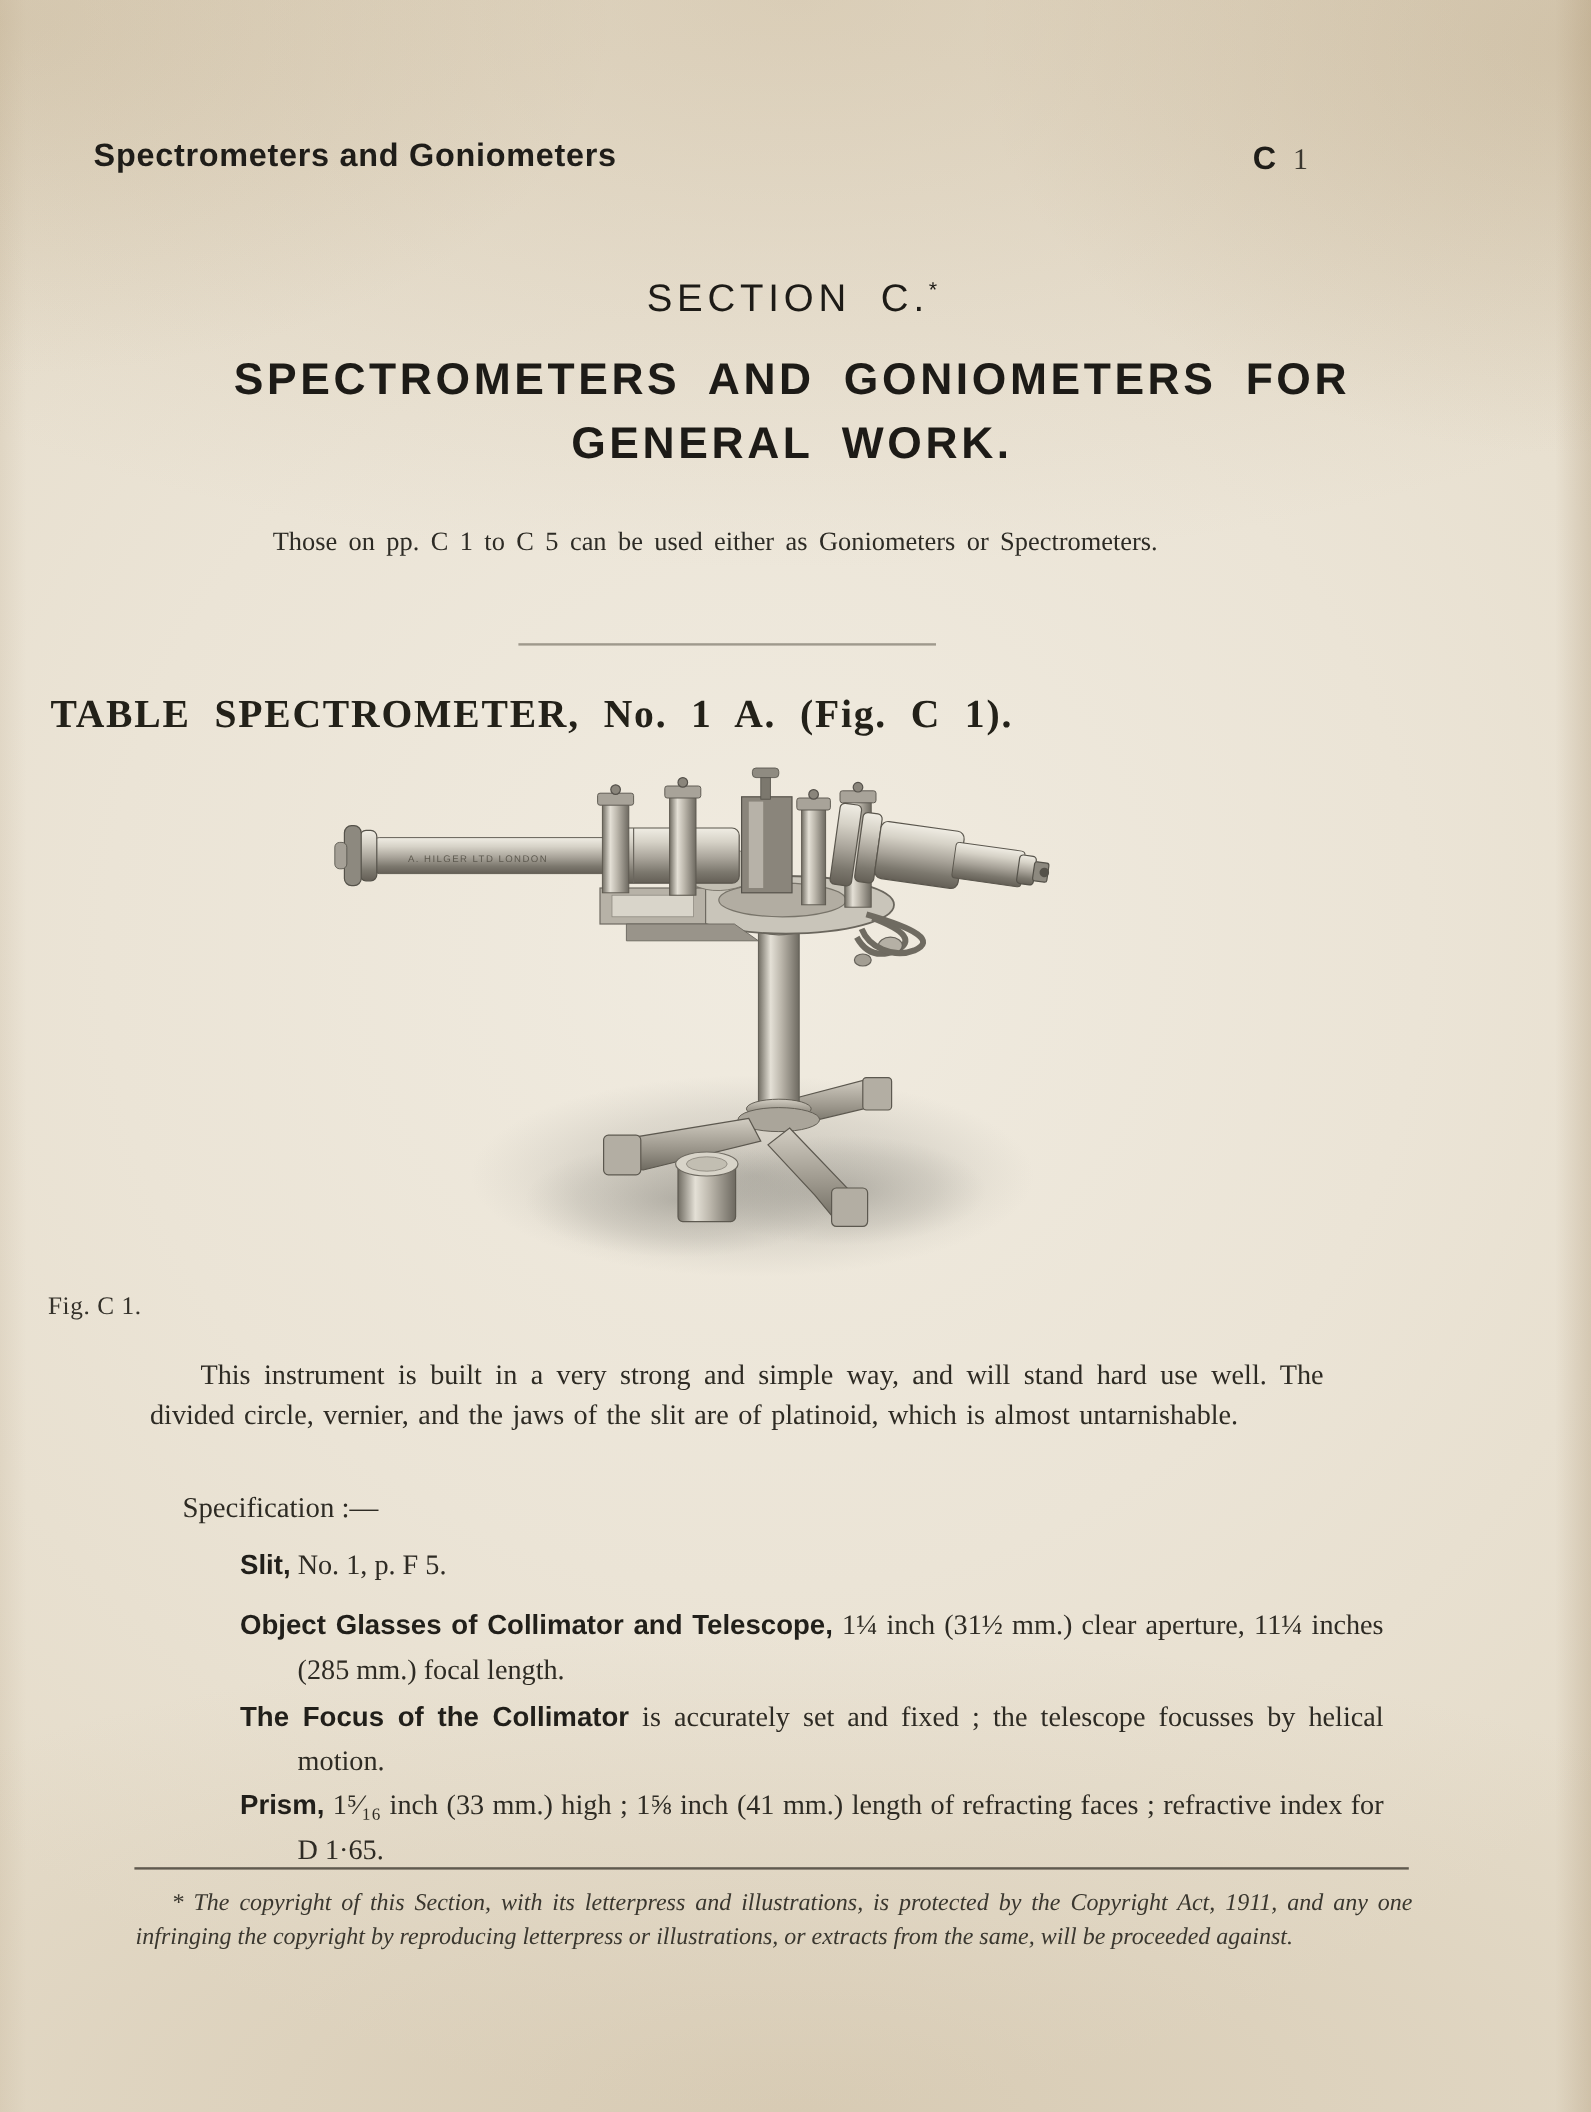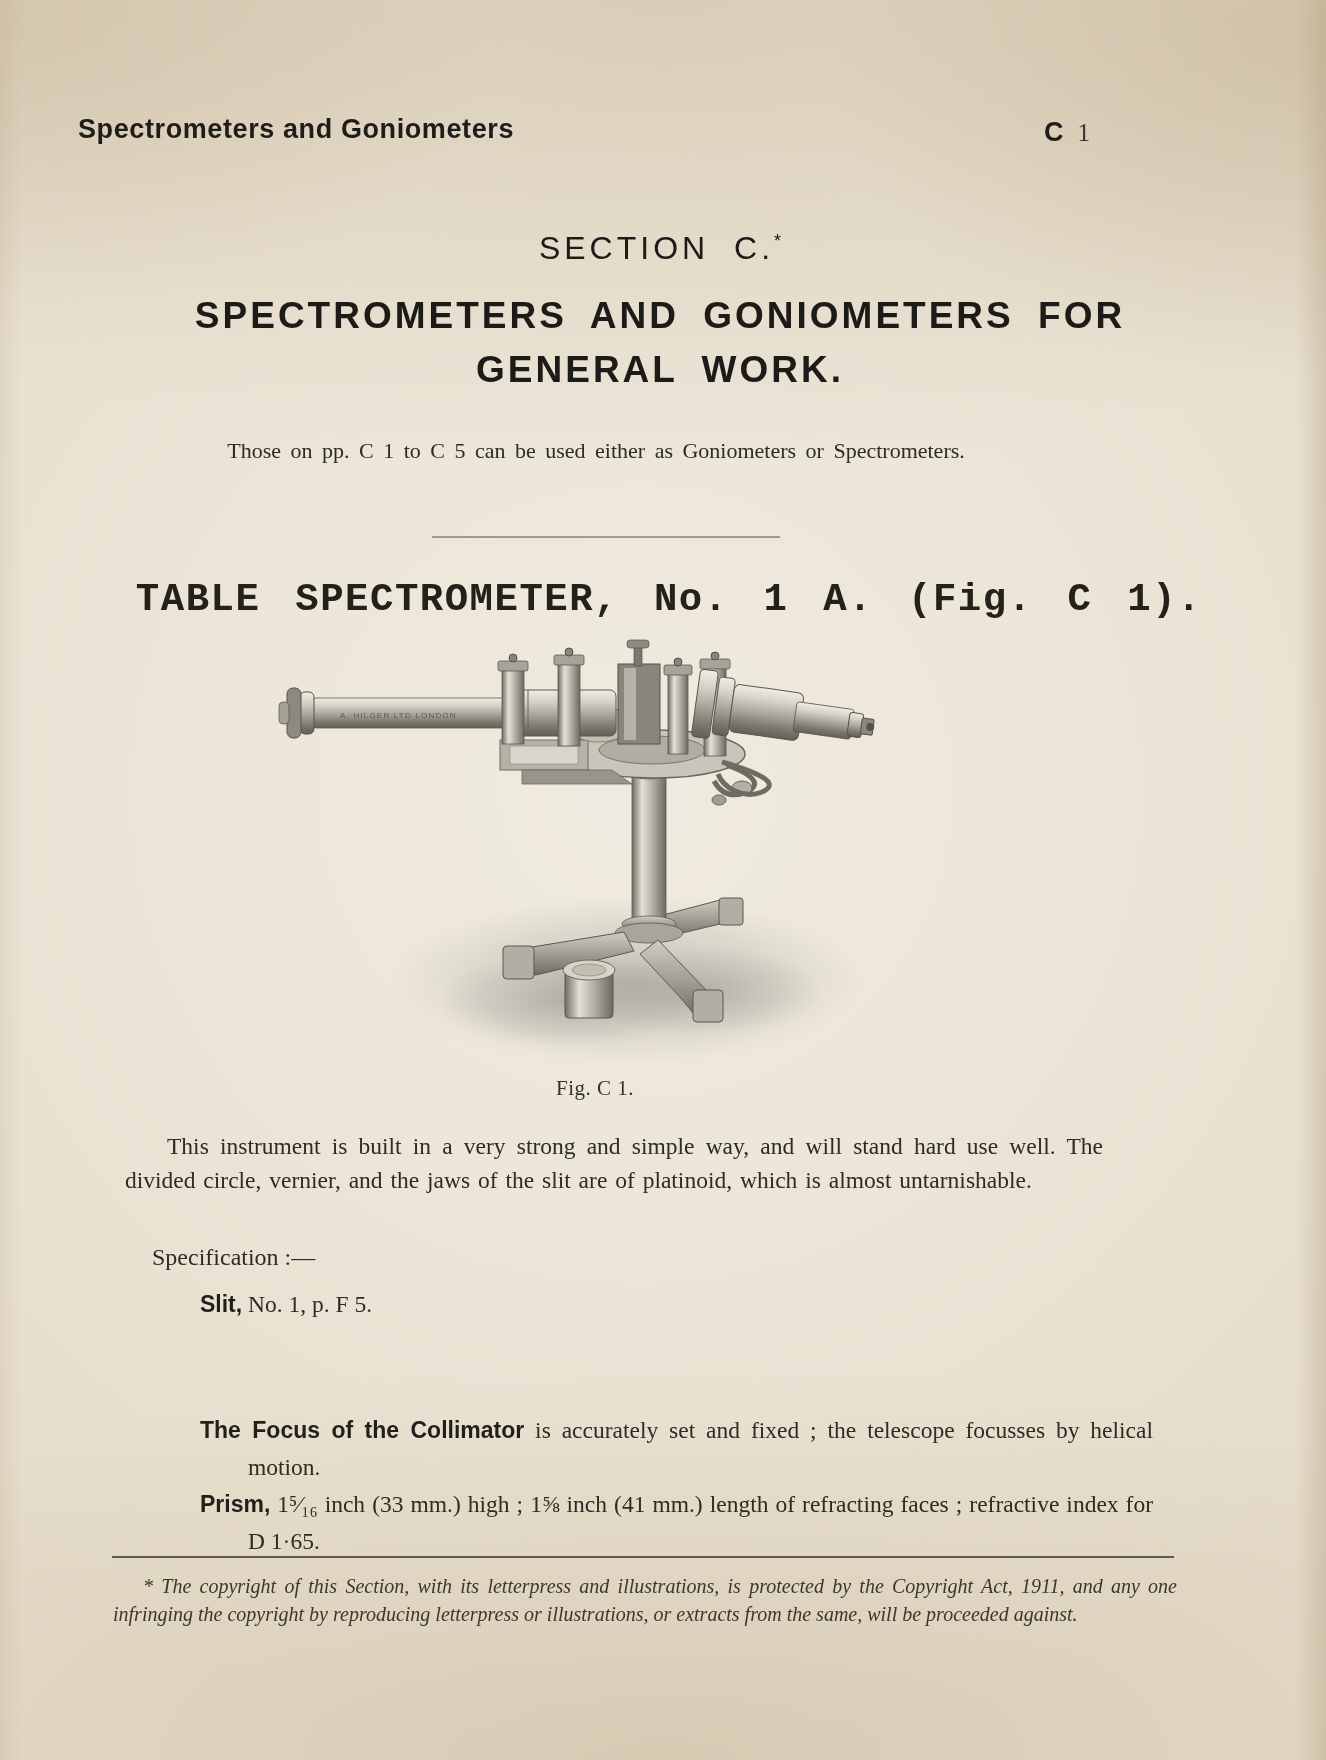--- a/index.html
+++ b/index.html
@@ -29,25 +29,25 @@
   .kicker sup{font-size:18px;letter-spacing:0;}
   .title1{left:60px;top:295px;width:1200px;text-align:center;
     font-family:"Liberation Sans",sans-serif;font-weight:bold;font-size:37px;
     letter-spacing:3px;word-spacing:11px;color:#1d1b17;}
   .title2{left:60px;top:349px;width:1200px;text-align:center;
     font-family:"Liberation Sans",sans-serif;font-weight:bold;font-size:37px;
     letter-spacing:3px;word-spacing:11px;color:#1d1b17;}
   .note{left:16px;top:438px;width:1160px;text-align:center;
     font-size:22px;word-spacing:4px;color:#2d2b25;}
   .rule-short{left:432px;top:536px;width:348px;height:2px;background:rgba(95,89,77,0.55);}
-  .prod-title{left:42px;top:578px;width:1160px;text-align:right;
-    font-family:Liberation Mono, monospace;font-weight:bold;font-size:39px;
+  .prod-title{left:42px;top:578px;width:1160px;text-align:left;
+    font-family:Liberation Serif, serif;font-weight:bold;font-size:33px;
     letter-spacing:1.5px;word-spacing:10px;color:#232119;}
   .figure{left:272px;top:602px;width:620px;height:470px;}
-  .caption{left:40px;top:1076px;width:1110px;text-align:center;font-size:21px;
+  .caption{left:40px;top:1076px;width:1110px;font-size:21px;
     letter-spacing:0.5px;color:#34312a;font-family:Liberation Serif, serif;}
   .para{left:113px;top:1130px;width:978px;font-size:23.5px;line-height:33.5px;
     text-align:justify;text-indent:42px;word-spacing:2px;color:#2e2b24;margin-left:12px;}
   .spec-label{left:152px;top:1244px;font-size:24px;color:#2e2b24;}
   .spec{left:200px;width:905px;font-size:23.5px;line-height:37px;text-align:justify;
     padding-left:48px;text-indent:-48px;color:#2e2b24;}
   .spec .lead{font-family:"Liberation Sans",sans-serif;font-weight:bold;font-size:23px;
     color:#211f1a;}
   .spec0{top:1286px;} .spec1{top:1336px;} .spec2{top:1412px;} .spec3{top:1486px;}
   .rule-long{left:112px;top:1556px;width:1062px;height:2px;background:rgba(62,58,49,0.8);}
@@ -203,20 +203,23 @@
 
   <div class="abs caption">Fig. C 1.</div>
 
   <div class="abs para">This instrument is built in a very strong and simple way, and will stand hard use well.  The divided circle, vernier, and the jaws of the slit are of platinoid, which is almost untarnishable.</div>
 
   <div class="abs spec-label">Specification :—</div>
 
   <div class="abs spec spec0">
     <span class="lead">Slit,</span><span> No. 1, p. F 5.</span>
   </div>
+  <div class="abs spec spec1">
+    <span class="lead">Object Glasses of Collimator and Telescope,</span><span> 1¼ inch (31½ mm.) clear aperture, 11¼ inches (285 mm.) focal length.</span>
+  </div>
   <div class="abs spec spec2">
     <span class="lead">The Focus of the Collimator</span><span> is accurately set and fixed ; the telescope focusses by helical motion.</span>
   </div>
   <div class="abs spec spec3">
     <span class="lead">Prism,</span><span> 1⁵⁄₁₆ inch (33 mm.) high ; 1⅝ inch (41 mm.) length of refracting faces ; refractive index for D 1·65.</span>
   </div>
 
   <div class="abs rule-long"></div>
   <div class="abs footnote">* The copyright of this Section, with its letterpress and illustrations, is protected by the Copyright Act, 1911, and any one infringing the copyright by reproducing letterpress or illustrations, or extracts from the same, will be proceeded against.</div>
 

